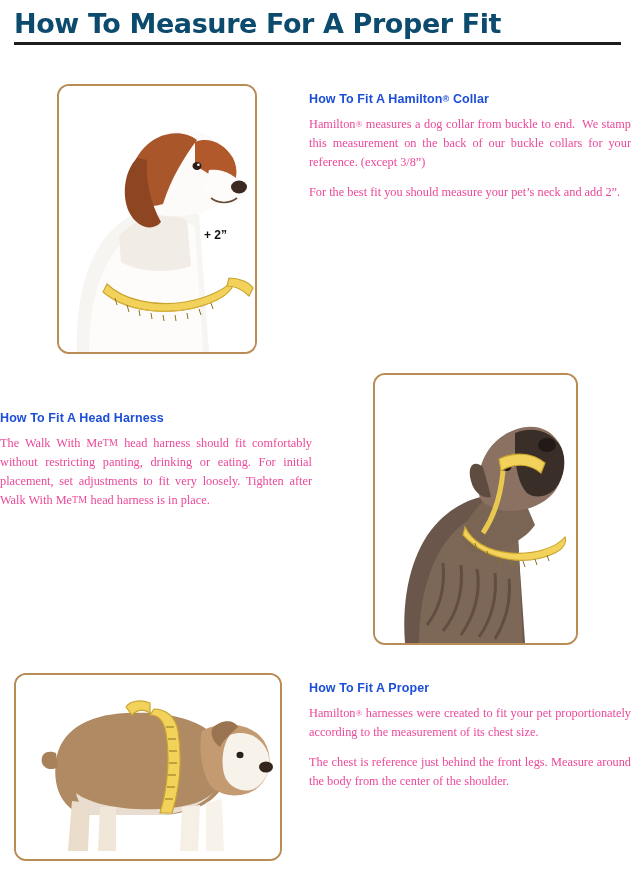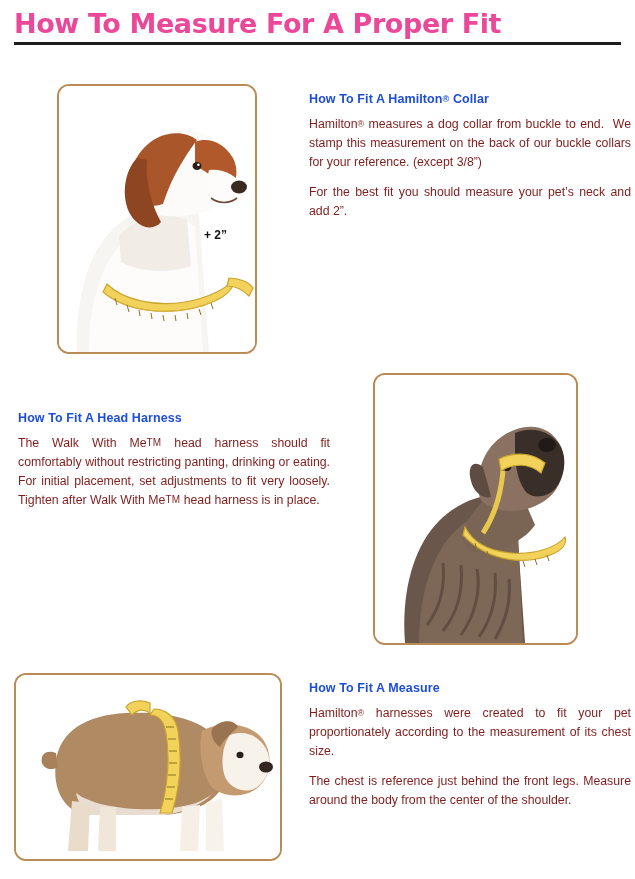--- a/index.html
+++ b/index.html
@@ -26,21 +26,21 @@
 
   
   .title-wrap {
     padding: 10px 14px 0 14px;
   }
   .title {
     font-family: "DejaVu Sans", sans-serif;
     font-weight: bold;
     font-size: 27px;
     letter-spacing: -0.4px;
-    color: #ec4899;
+    color: #0c4a6e;
     line-height: 1.05;
     margin: 0 0 4px 0;
     white-space: nowrap;
   }
   .title-rule {
     height: 3px;
     background: #1d1d1d;
     width: 607px;
     margin: 2px 0 0 0;
   }
@@ -62,23 +62,24 @@
   .sub-head {
     font-size: 12.5px;
     font-weight: bold;
     color: #1d4ed8;
     margin: 0 0 9px 0;
     letter-spacing: 0.1px;
   }
   .para {
     font-size: 12.3px;
     line-height: 1.55;
-    color: #7f1d1d;
+    color: #ec4899;
     margin: 0 0 11px 0;
     text-align: justify;
+    font-family: Liberation Serif, serif;
   }
   .para:last-child { margin-bottom: 0; }
 
   .tm {
     font-size: 10px;
     vertical-align: 0.10em;
     letter-spacing: 0.2px;
   }
   .reg {
     font-size: 9px;
@@ -155,21 +156,21 @@
   <div class="text-col" style="left:309px; top:92px; width:322px;">
     <div class="sub-head">
       How To Fit A Hamilton<span class="reg">®</span> Collar
     </div>
     <p class="para">
       Hamilton<span class="reg">®</span> measures a dog collar from buckle to end.&nbsp; We stamp this measurement on the back of our buckle collars for your reference. (except 3/8”)
     </p>
     <p class="para">For the best fit you should measure your pet’s neck and add 2”.</p>
   </div>
 
-  <div class="text-col" style="left:18px; top:411px; width:312px;">
+  <div class="text-col" style="left:0; top:411px; width:312px;">
     <div class="sub-head">How To Fit A Head Harness</div>
     <p class="para">
       The Walk With Me<span class="tm">TM</span> head harness should fit comfortably without restricting panting, drinking or eating. For initial placement, set adjustments to fit very loosely. Tighten after Walk With Me<span class="tm">TM</span> head harness is in place.
     </p>
   </div>
 
   <div class="photo" style="left:373px; top:373px; width:205px; height:272px;">
     <svg class="dog-svg" width="201" height="268" viewBox="0 0 201 268">
       <rect x="0" y="0" width="201" height="268" fill="#ffffff"></rect>
 
@@ -249,20 +250,20 @@
         <line x1="152" y1="100" x2="160" y2="100"></line>
         <line x1="151" y1="112" x2="159" y2="112"></line>
         <line x1="149" y1="124" x2="157" y2="124"></line>
       </g>
 
       <path d="M134 28 C124 24 114 26 110 32 L116 40 C122 34 128 34 134 38 Z" fill="#f2d25b" stroke="#c9a52f" stroke-width="1.2"></path>
     </svg>
   </div>
 
   <div class="text-col" style="left:309px; top:681px; width:322px;">
-    <div class="sub-head">How To Fit A Measure</div>
+    <div class="sub-head">How To Fit A Proper</div>
     <p class="para">
       Hamilton<span class="reg">®</span> harnesses were created to fit your pet proportionately according to the measurement of its chest size.
     </p>
     <p class="para">The chest is reference just behind the front legs. Measure around the body from the center of the shoulder.</p>
   </div>
 
 </div>
 
 </body></html>

